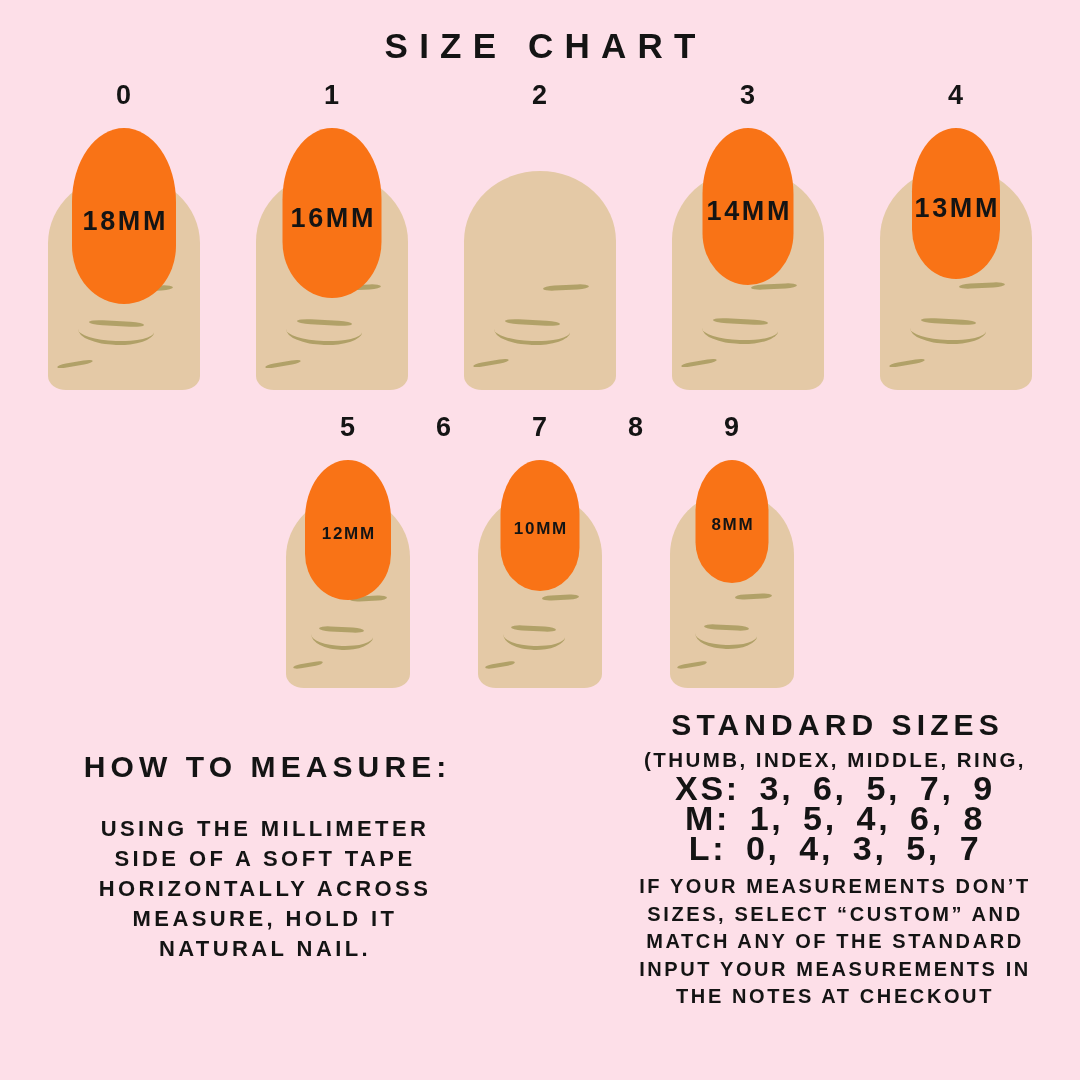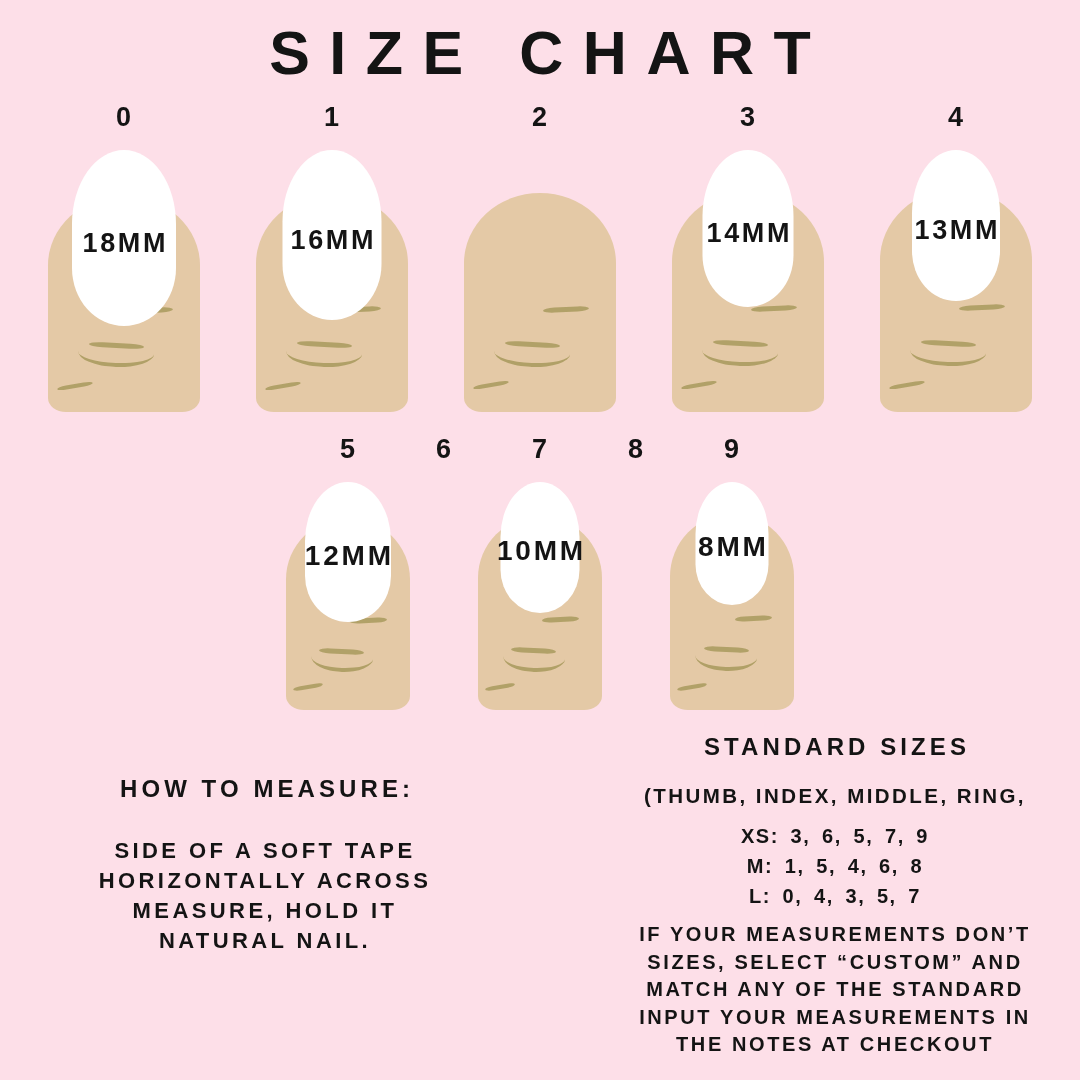--- a/index.html
+++ b/index.html
@@ -5,24 +5,24 @@
   html,body{margin:0;padding:0;}
   body{
     width:1080px;height:1080px;
     background:#fddfe8;
     font-family:"Liberation Sans", sans-serif;
     color:#141414;
     overflow:hidden;
     position:relative;
   }
   .title{
-    margin:4px;
+    margin:12px;
     padding-top:14px;
     text-align:center;
-    font-size:61px;
+    font-size:35px;
     font-weight:700;
     letter-spacing:0.32em;
     text-indent:0.32em;
   }
   
   .row{display:flex;justify-content:center;align-items:flex-start;}
   .row1{margin-top:14px;gap:56px;}
   .row2{margin-top:22px;gap:26px;}
   .card{display:flex;flex-direction:column;align-items:center;}
   .num{
@@ -47,33 +47,33 @@
   .skin{
     position:absolute;left:0;right:0;bottom:0;
     top:calc(var(--nh)*0.26);
     background:#e4c9a6;
     border-radius:50% 50% 18px 18px / 32% 32% 14px 14px;
   }
   .nail{
     position:absolute;top:0;left:50%;
     transform:translateX(-50%);
     width:var(--nw);height:var(--nh);
-    background:#ffffff;
+    background:#f97316;
     border-radius:
       calc(var(--nw)/2) calc(var(--nw)/2) calc(var(--nw)/2) calc(var(--nw)/2) /
       calc(var(--nh)*0.42) calc(var(--nh)*0.42) calc(var(--nh)*0.33) calc(var(--nh)*0.33);
   }
   .mm{
     position:absolute;top:53%;left:50%;
     transform:translate(-50%,-50%);
     white-space:nowrap;
     font-weight:700;letter-spacing:0.1em;text-indent:0.1em;
   }
   .row1 .mm{font-size:27px;}
-  .row2 .mm{font-size:28px;text-align:right;}
+  .row2 .mm{font-size:17px;text-align:right;}
   
   .m{position:absolute;display:block;background:#a89a5d;opacity:.85;}
   .m1{top:52%;left:52%;width:30%;height:5px;border-radius:50%/100%;transform:rotate(-3deg);}
   .m2{top:68%;left:27%;width:36%;height:5px;border-radius:50%/100%;transform:rotate(3deg);}
   .m3{top:72%;left:20%;width:50%;height:12px;background:none;
       border-bottom:4px solid #a89a5d;
       border-radius:0 0 50% 50% / 0 0 90% 90%;transform:rotate(2deg);}
   .m4{top:87%;left:6%;width:24%;height:4px;border-radius:50%/100%;transform:rotate(-10deg);}
   
   .bottom{display:flex;margin-top:12px;}
@@ -82,28 +82,28 @@
     width:530px;padding-top:48px;
     text-align:center;
   }
   .col-right{
     box-sizing:border-box;
     width:550px;padding-left:60px;
     padding-top:6px;
     text-align:center;
   }
   .h2{
-    margin:0;font-size:24px;font-weight:700;
+    margin:0;font-size:30px;font-weight:700;
     letter-spacing:0.17em;text-indent:0.17em;line-height:38px;
   }
   .measure-body{margin-top:28px;font-size:22px;font-weight:700;
     letter-spacing:0.155em;line-height:30px;}
-  .sub{margin-top:16px;font-size:20.5px;font-weight:700;
+  .sub{margin-top:2px;font-size:20.5px;font-weight:700;
     letter-spacing:0.12em;line-height:27px;}
-  .size-rows{margin-top:12px;font-size:20px;font-weight:700;
+  .size-rows{font-size:34px;font-weight:700;
     letter-spacing:0.08em;word-spacing:0.22em;line-height:30px;}
   .note{margin-top:10px;font-size:20px;font-weight:700;
     letter-spacing:0.13em;line-height:27.5px;}
 </style>
 </head>
 <body>
 
 <h1 class="title">SIZE CHART</h1>
 
 <div class="row row1">
@@ -225,20 +225,21 @@
       </div>
     </div>
   </div>
 </div>
 
 <div class="bottom">
 
   <section class="col-left">
     <h2 class="h2">HOW TO MEASURE:</h2>
     <div class="measure-body">
+      <div>USING THE MILLIMETER</div>
       <div>SIDE OF A SOFT TAPE</div>
       <div>HORIZONTALLY ACROSS</div>
       <div>MEASURE, HOLD IT</div>
       <div>NATURAL NAIL.</div>
     </div>
   </section>
 
   <section class="col-right">
     <h2 class="h2">STANDARD SIZES</h2>
     <div class="sub">

